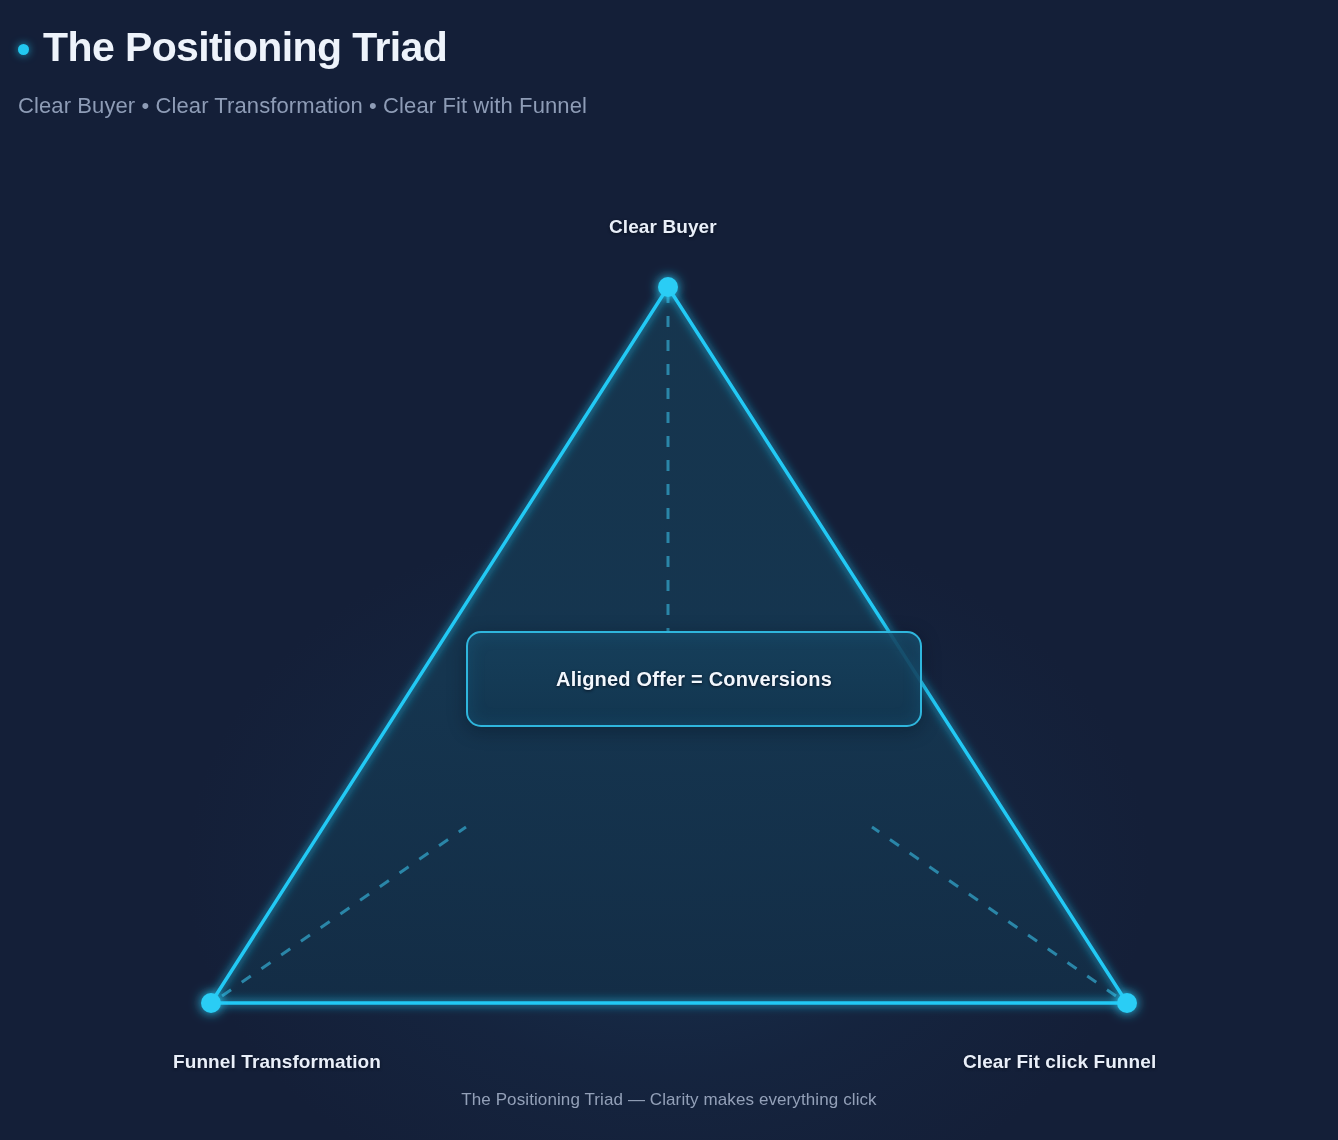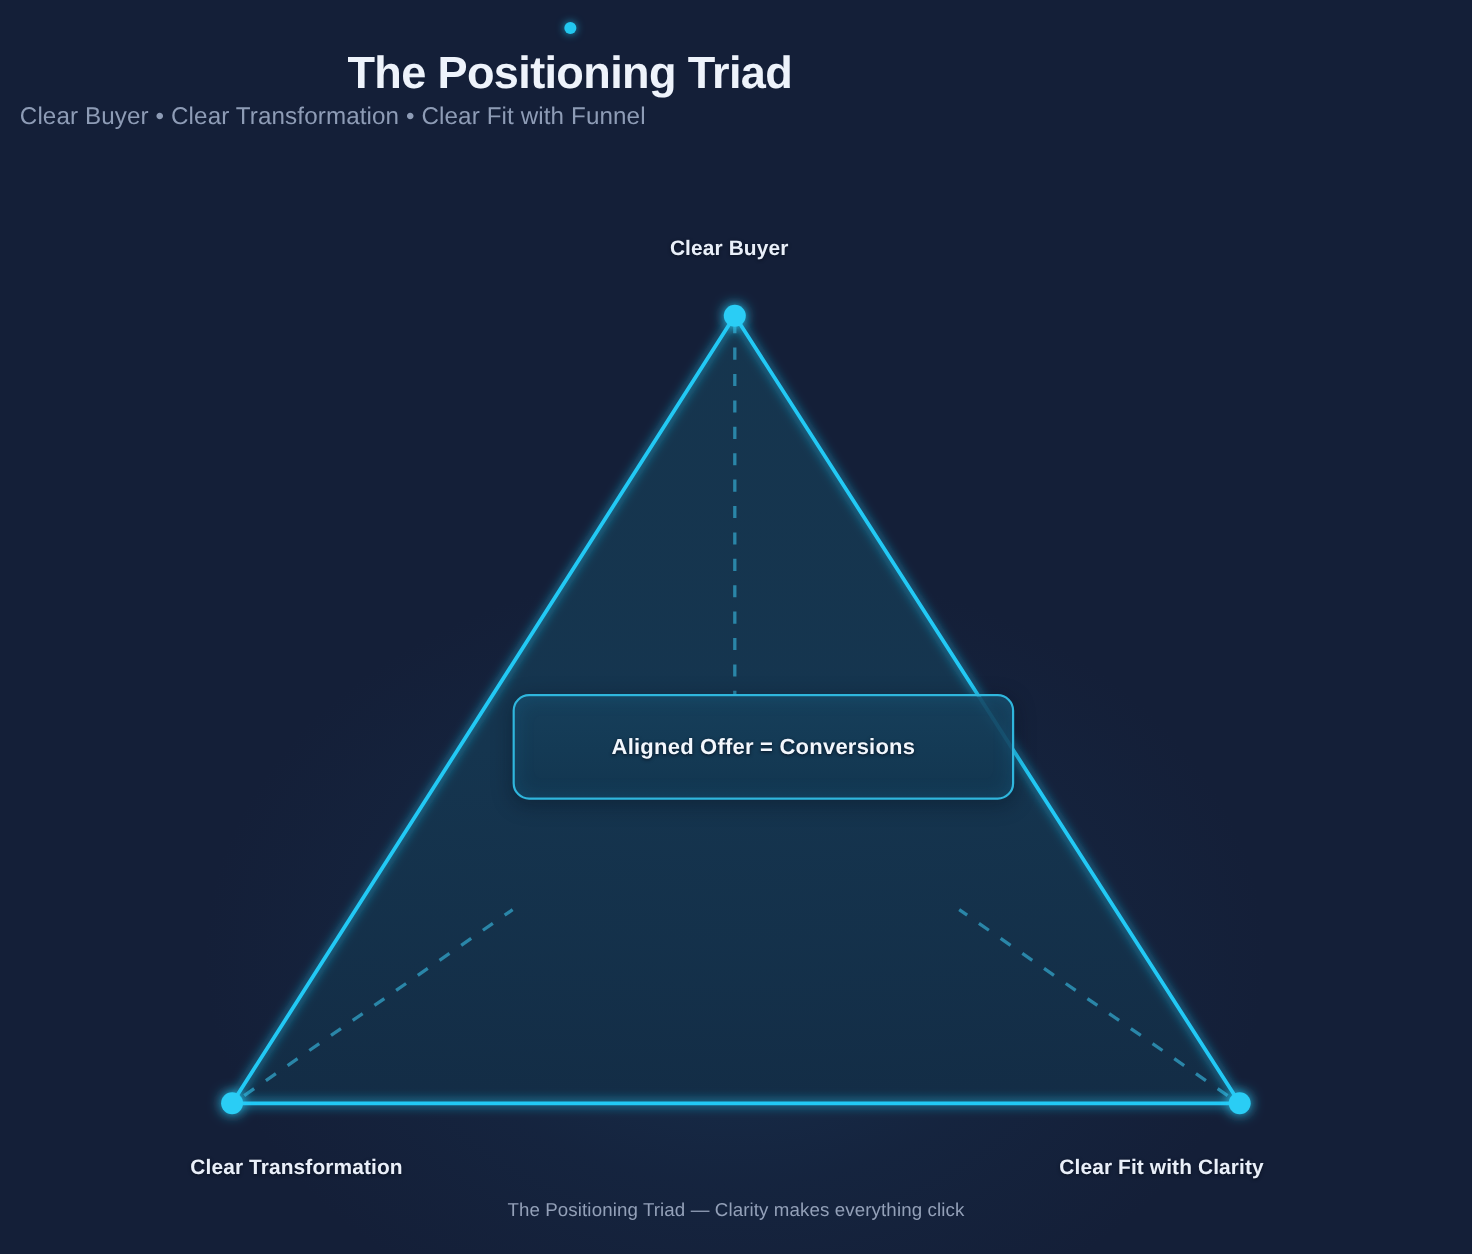--- a/index.html
+++ b/index.html
@@ -36,21 +36,20 @@
     left: 18px;
     top: 18px;
     width: 1000px;
   }
 
   .title-row {
     display: flex;
     align-items: center;
     gap: 14px;
     height: 60px;
-    flex-direction: column;
   }
 
   .title-dot {
     width: 11px;
     height: 11px;
     border-radius: 50%;
     background: #22c8f0;
     flex: 0 0 auto;
     box-shadow: 0 0 8px rgba(34,200,240,0.75);
     margin-top: 2px;
@@ -191,21 +190,21 @@
     </g>
 
     <g filter="url(#nodeGlow)" fill="#29cdf5">
       <circle cx="668" cy="287" r="10"></circle>
       <circle cx="211" cy="1003" r="10"></circle>
       <circle cx="1127" cy="1003" r="10"></circle>
     </g>
   </svg>
 
   <div class="vertex-label apex">Clear Buyer</div>
-  <div class="vertex-label left">Clear Transformation</div>
-  <div class="vertex-label right">Clear Fit with Clarity</div>
+  <div class="vertex-label left">Funnel Transformation</div>
+  <div class="vertex-label right">Clear Fit click Funnel</div>
 
   <div class="center-box">
     <span class="center-box-text">Aligned Offer = Conversions</span>
   </div>
 </div>
 
 <div class="footer-caption">The Positioning Triad — Clarity makes everything click</div>
 
 </body></html>

